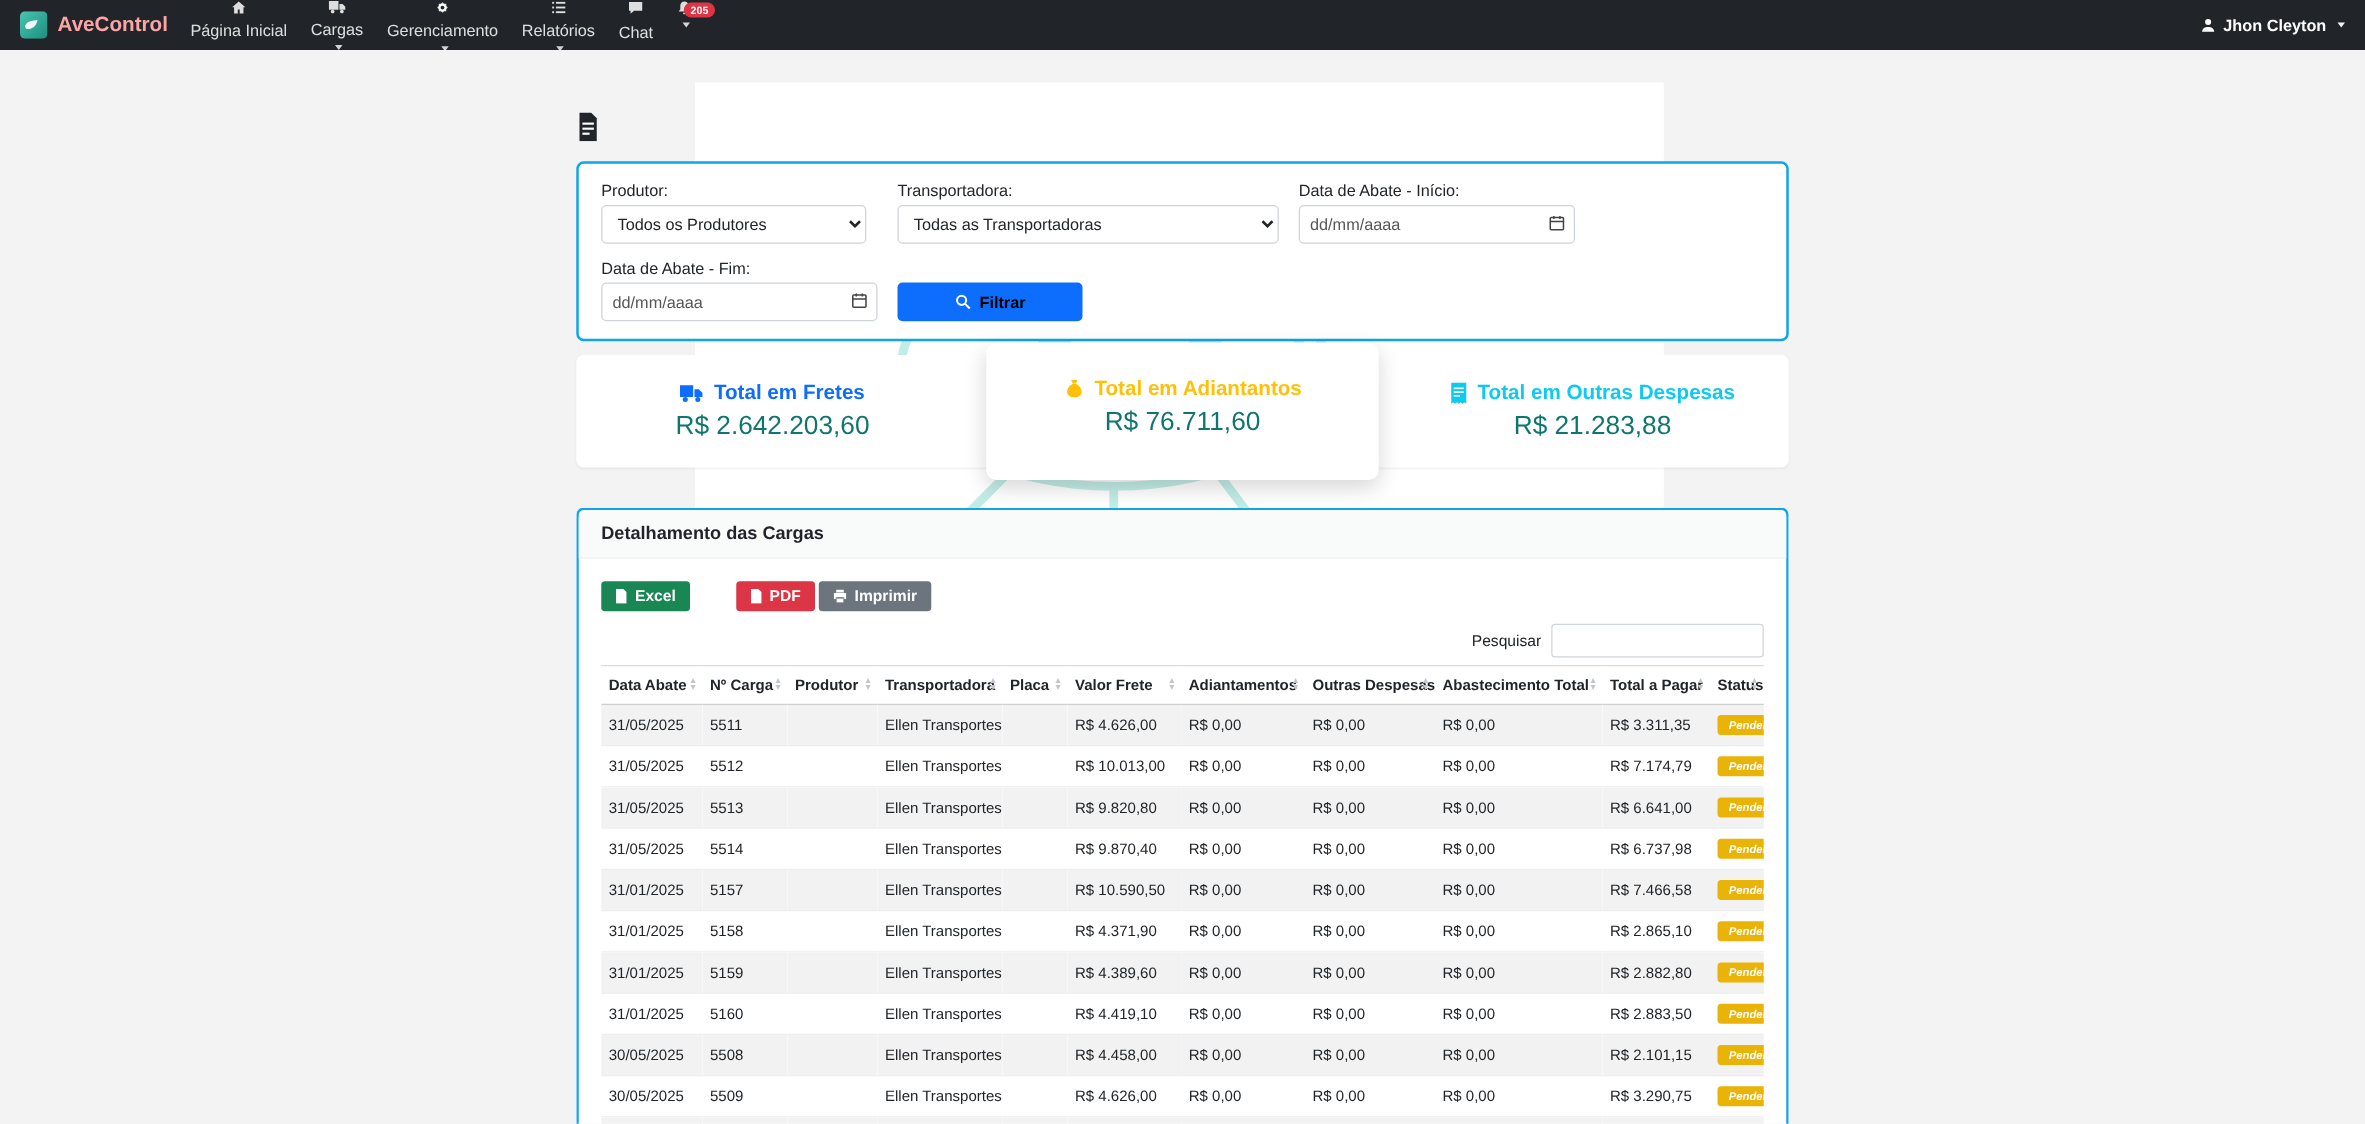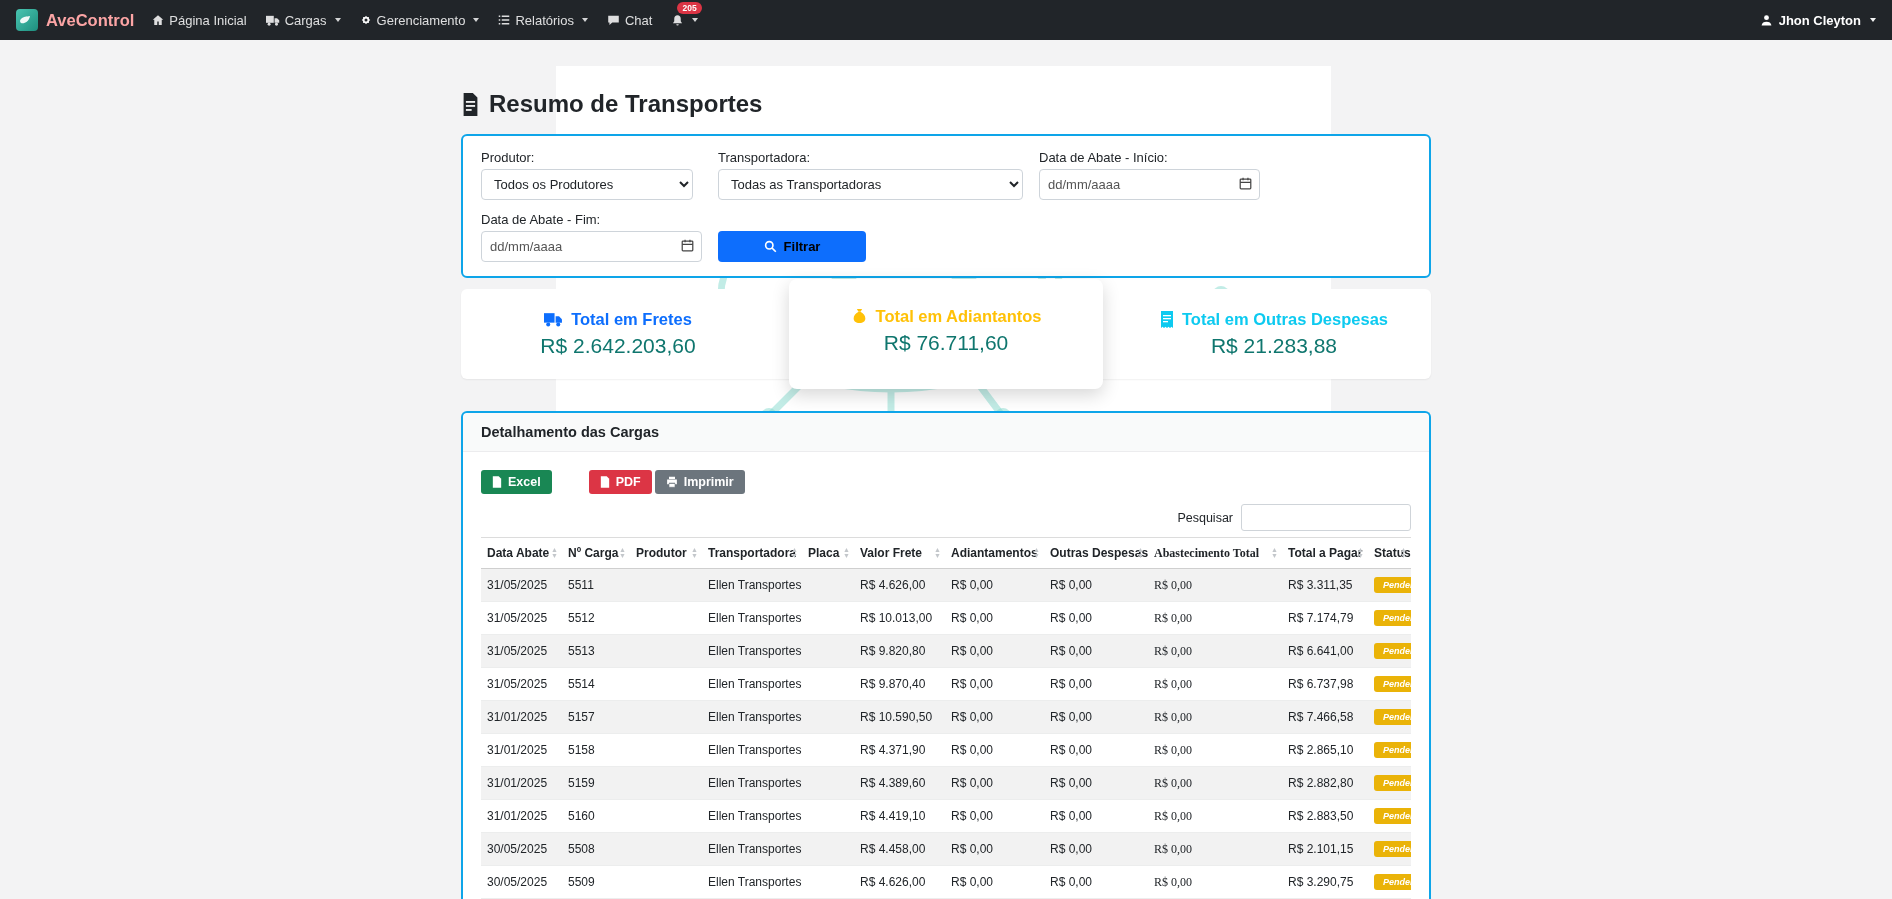--- a/index.html
+++ b/index.html
@@ -13,21 +13,21 @@
 
   
   .navbar {
     height:40px; background:#212529; display:flex; align-items:center;
     padding:0 16px; gap:18px;
   }
   .brand { display:flex; align-items:center; gap:8px; color:#fca5a5; font-size:16.5px; font-weight:bold; cursor:pointer; }
   .nav-links { display:flex; align-items:center; gap:19px; }
   .nav-link {
     display:flex; align-items:center; gap:5px; height:40px;
-    color:rgba(255,255,255,.85); font-size:13px; cursor:pointer; position:relative; text-decoration:none;
+    color:rgba(255,255,255,.85); font-size:13px; cursor:pointer; position:relative; text-decoration:none;flex-direction:column;
   }
   .nav-link svg { flex:0 0 auto; }
   .caret {
     display:inline-block; width:0; height:0; margin-left:3px;
     border-left:3.5px solid transparent; border-right:3.5px solid transparent;
     border-top:4px solid currentColor; opacity:.95;
   }
   .nav-badge {
     position:absolute; top:2px; left:6px;
     background:#dc3545; color:#fff; font-size:8.5px; font-weight:bold;
@@ -147,21 +147,21 @@
   }
   table.cargas tbody tr:nth-child(odd) { background:#f2f2f2; }
   table.cargas th:nth-child(1), table.cargas td:nth-child(1){ width:81px; }
   table.cargas th:nth-child(2), table.cargas td:nth-child(2){ width:68px; }
   table.cargas th:nth-child(3), table.cargas td:nth-child(3){ width:72px; }
   table.cargas th:nth-child(4), table.cargas td:nth-child(4){ width:100px; }
   table.cargas th:nth-child(5), table.cargas td:nth-child(5){ width:52px; }
   table.cargas th:nth-child(6), table.cargas td:nth-child(6){ width:91px; }
   table.cargas th:nth-child(7), table.cargas td:nth-child(7){ width:99px; }
   table.cargas th:nth-child(8), table.cargas td:nth-child(8){ width:104px; }
-  table.cargas th:nth-child(9), table.cargas td:nth-child(9){ width:134px;font-family:Liberation Serif, serif; }
+  table.cargas th:nth-child(9), table.cargas td:nth-child(9){ width:134px; }
   table.cargas th:nth-child(10), table.cargas td:nth-child(10){ width:86px; }
 
   .badge-pendente {
     display:inline-block; background:#eab308; color:#fff;
     font-size:9px; font-weight:bold; font-style:italic;
     padding:3px 9px; border-radius:3px; line-height:10px;
   }
 </style>
 </head>
 <body>
@@ -268,21 +268,20 @@
     </svg>
   </div>
 
   <div class="page-title-row">
     <svg viewBox="0 0 16 20" width="19" height="23">
       <path d="M2 0h8l4 4v16H2z" fill="#212529"></path>
       <rect x="4" y="7" width="8" height="1.5" fill="#fff"></rect>
       <rect x="4" y="10.5" width="8" height="1.5" fill="#fff"></rect>
       <rect x="4" y="14" width="5" height="1.5" fill="#fff"></rect>
     </svg>
-    <h1>Resumo de Transportes</h1>
   </div>
 
   <div class="card filter-card">
     <div class="fgrid">
       <div class="fgroup produtor">
         <label>Produtor:</label>
         <select>
           <option>Todos os Produtores</option>
         </select>
       </div>

